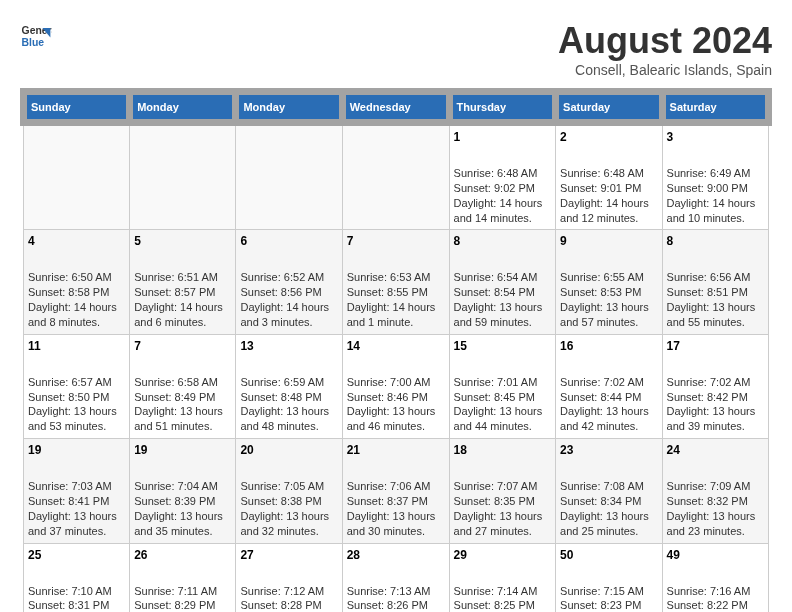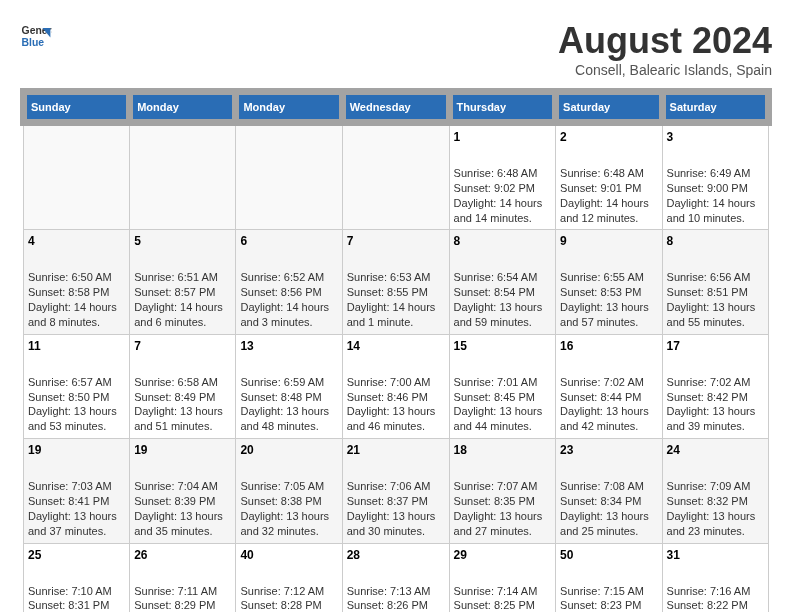--- a/index.html
+++ b/index.html
@@ -219,34 +219,34 @@
       <tr>
         <td>
           <span class="day-number">25</span>
           <div class="day-info">Sunrise: 7:10 AM<br>Sunset: 8:31 PM<br>Daylight: 13 hours<br>and 20 minutes.</div>
         </td>
         <td>
           <span class="day-number">26</span>
           <div class="day-info">Sunrise: 7:11 AM<br>Sunset: 8:29 PM<br>Daylight: 13 hours<br>and 18 minutes.</div>
         </td>
         <td>
-          <span class="day-number">40</span>
+          <span class="day-number">27</span>
           <div class="day-info">Sunrise: 7:12 AM<br>Sunset: 8:28 PM<br>Daylight: 13 hours<br>and 15 minutes.</div>
         </td>
         <td>
           <span class="day-number">28</span>
           <div class="day-info">Sunrise: 7:13 AM<br>Sunset: 8:26 PM<br>Daylight: 13 hours<br>and 13 minutes.</div>
         </td>
         <td>
           <span class="day-number">29</span>
           <div class="day-info">Sunrise: 7:14 AM<br>Sunset: 8:25 PM<br>Daylight: 13 hours<br>and 10 minutes.</div>
         </td>
         <td>
           <span class="day-number">50</span>
           <div class="day-info">Sunrise: 7:15 AM<br>Sunset: 8:23 PM<br>Daylight: 13 hours<br>and 8 minutes.</div>
         </td>
         <td>
-          <span class="day-number">31</span>
+          <span class="day-number">49</span>
           <div class="day-info">Sunrise: 7:16 AM<br>Sunset: 8:22 PM<br>Daylight: 13 hours<br>and 6 minutes.</div>
         </td>
       </tr>
     </tbody>
 </table>
 
 </body></html>

